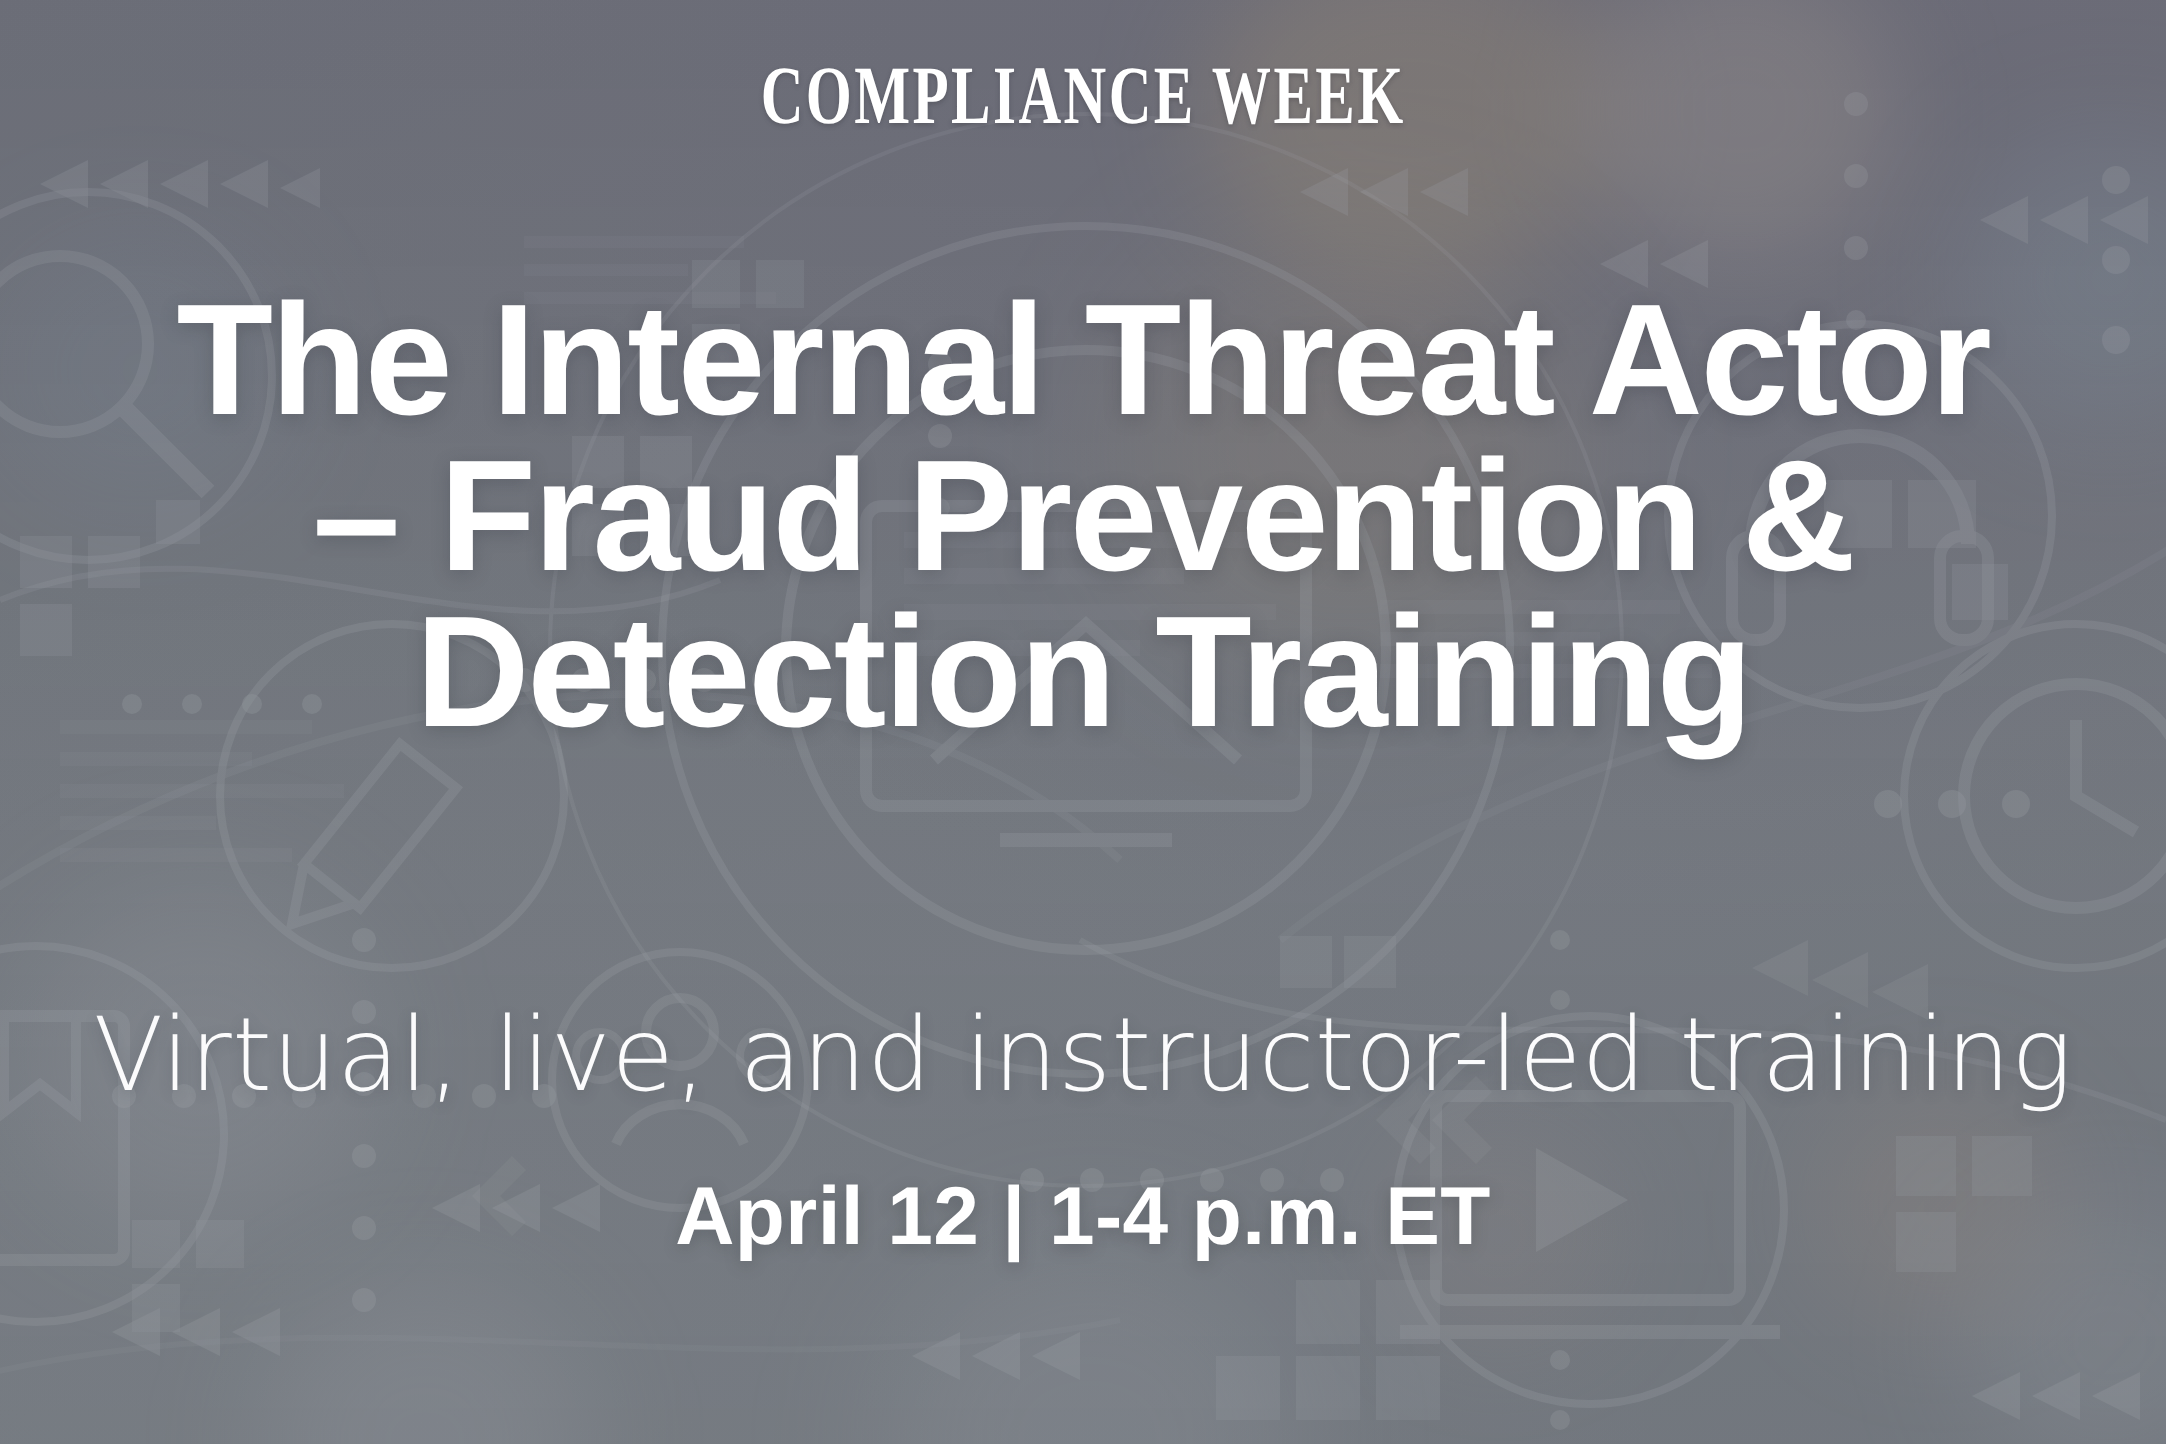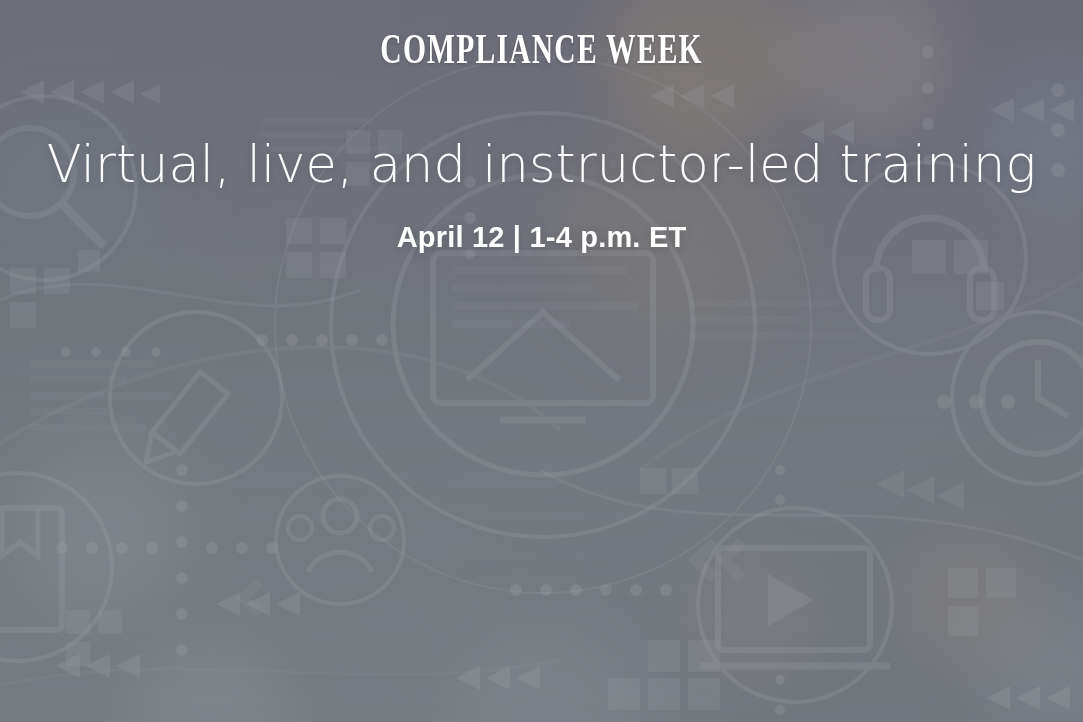--- a/index.html
+++ b/index.html
@@ -100,21 +100,21 @@
     line-height: 1.1;
     text-shadow: 0 2px 7px rgba(48,50,58,.24);
     white-space: nowrap;
   }
 
   .datetime {
     margin-top: 29px;
     color: #ffffff;
     font-family: "Liberation Sans", sans-serif;
     font-weight: 700;
-    font-size: 29px;
+    font-size: 41px;
     letter-spacing: .2px;
     line-height: 1.1;
     text-shadow: 0 2px 8px rgba(48,50,58,.28);
     white-space: nowrap;
   }
 </style>
 </head>
 <body>
 
 <div class="banner">
@@ -382,18 +382,23 @@
       <path d="M236 598 l20 -20 l7 7 l-13 13 l13 13 l-7 7 Z"></path>
     </g>
   </svg>
 
   <div class="veil"></div>
 
   <div class="content">
 
     <div class="logo">COMPLIANCE WEEK</div>
 
+    <h1 class="headline">
+      <span class="hl-line">The Internal Threat Actor</span>
+      <span class="hl-line">– Fraud Prevention &amp;</span>
+      <span class="hl-line">Detection Training</span>
+    </h1>
 
     <div class="subtitle">Virtual, live, and instructor-led training</div>
 
     <div class="datetime">April 12 | 1-4 p.m. ET</div>
   </div>
 </div>
 
 </body></html>

